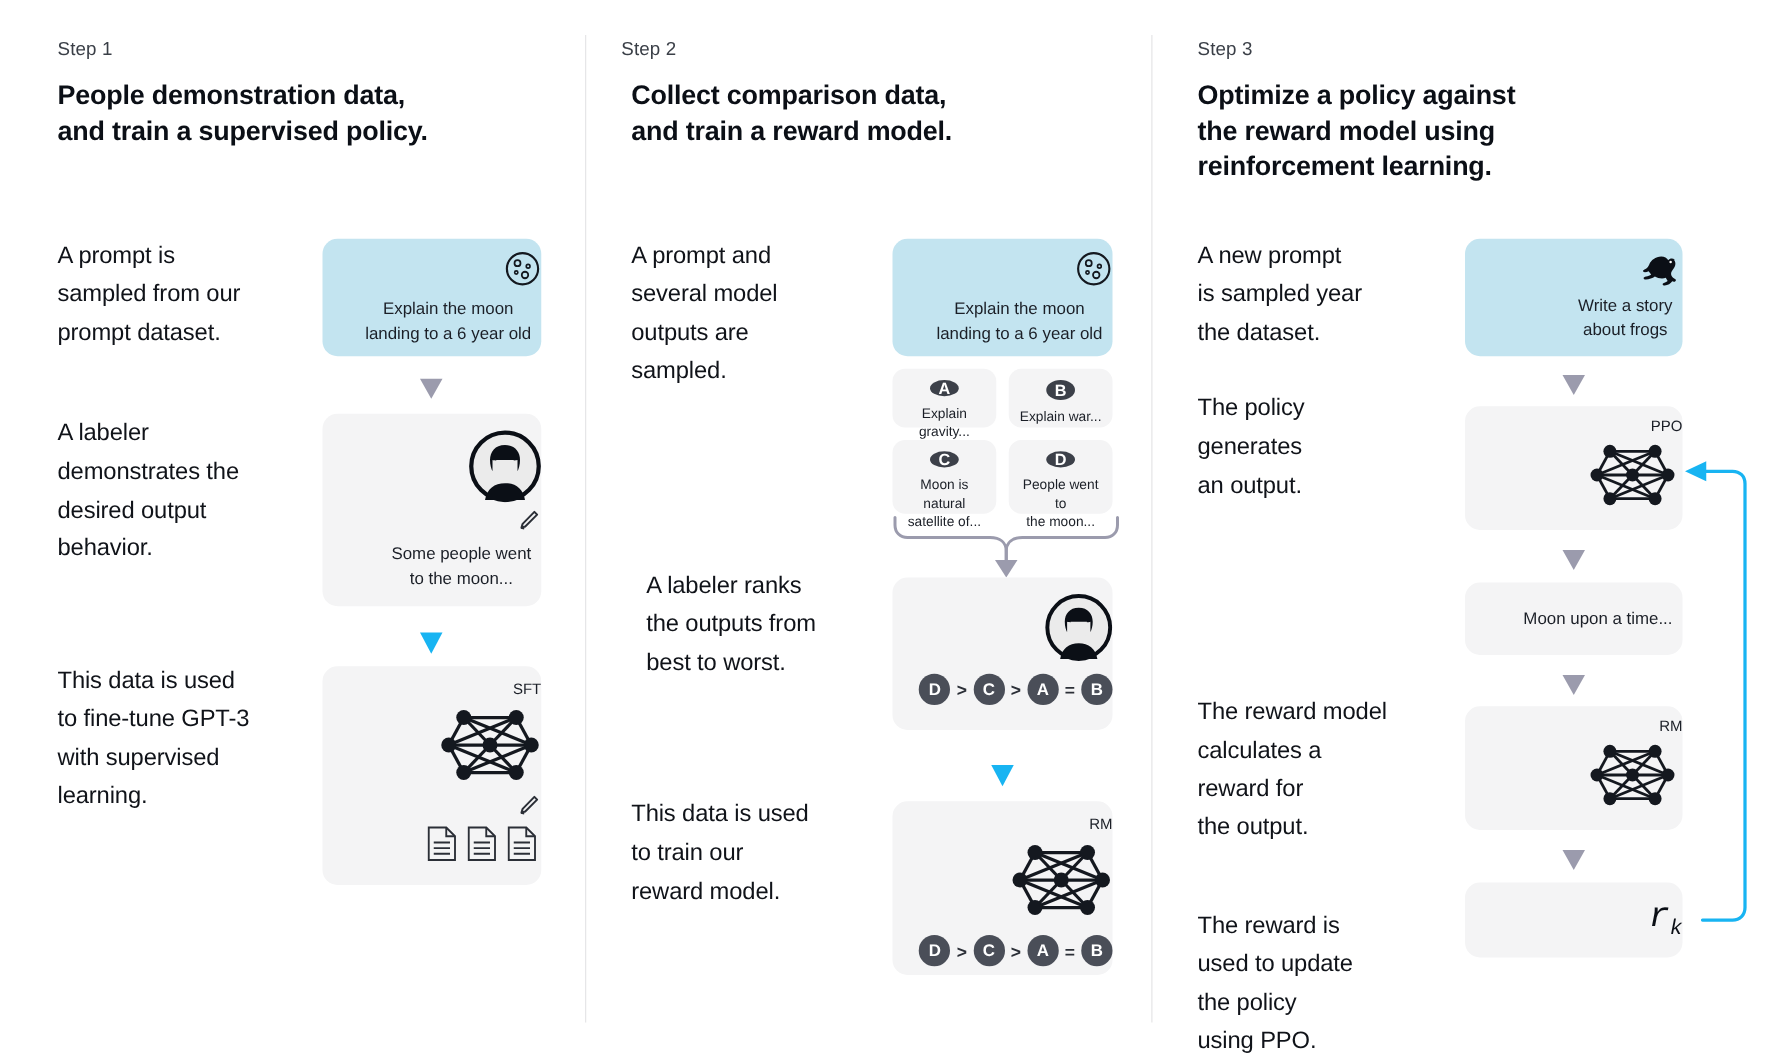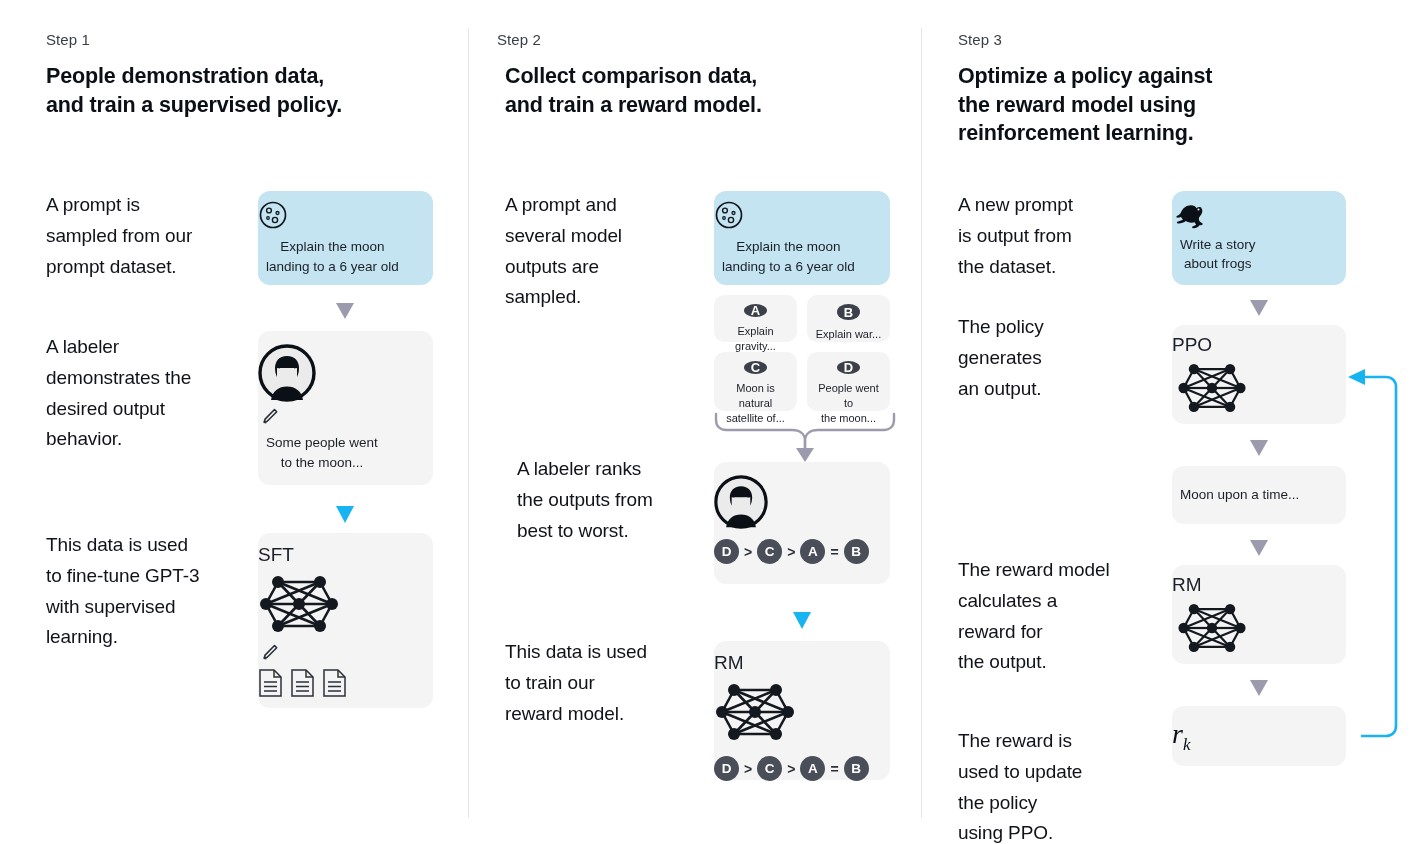--- a/index.html
+++ b/index.html
@@ -42,29 +42,29 @@
     font-size: 19px; line-height: 1.62; color: #101319;
     letter-spacing: -.1px;
   }
 
   
   .card {
     position: absolute;
     border-radius: 12px;
     background: #f4f4f5;
     display: flex; flex-direction: column;
-    align-items: flex-start; justify-content: center;
+    align-items: flex-end; justify-content: center;
   }
   .card.blue { background: #c3e4f0; }
   .card-text {
     font-size: 13.5px; line-height: 1.42; text-align: center;
     color: #1b1f27; padding: 0 8px;
   }
   .card-title {
-    font-size: 19px; color: #1b1f27; text-align: center;
+    font-size: 12px; color: #1b1f27; text-align: center;
   }
 
   
   .opt {
     position: absolute;
     border-radius: 10px; background: #f4f4f5;
     display: flex; flex-direction: column;
     align-items: center; justify-content: flex-start;
     padding-top: 9px;
   }
@@ -100,21 +100,21 @@
   .rank-badge {
     width: 25px; height: 25px; border-radius: 50%;
     background: #4a4e58; color: #fff;
     font-size: 13.5px; font-weight: bold;
     display: flex; align-items: center; justify-content: center;
   }
   .rank-op { font-size: 14px; color: #2b2f37; font-weight: bold; }
 
   
   .rk {
-    font-family: Liberation Serif, serif;
+    font-family: Liberation Mono, monospace;
     font-style: italic; font-size: 28px; color: #0b0f16;
   }
   .rk sub { font-size: 17px; font-style: italic; }
   svg { display: block; }
 </style>
 </head>
 <body>
 
 <div class="board">
 
@@ -377,21 +377,21 @@
   <div class="col" id="col3">
 
     <div class="step-label" style="left:36px; top:31px;">Step 3</div>
     <div class="step-title" style="left:36px; top:62px; width:420px;">
       <div>Optimize a policy against</div>
       <div>the reward model using</div>
       <div>reinforcement learning.</div>
     </div>
 
     <div class="desc" style="left:36px; top:190px; width:210px; white-space:pre-line;">A new prompt
-is output from
+is sampled year
 the dataset.</div>
     <div class="desc" style="left:36px; top:312px; width:210px; white-space:pre-line;">The policy
 generates
 an output.</div>
     <div class="desc" style="left:36px; top:555px; width:215px; white-space:pre-line;">The reward model
 calculates a
 reward for
 the output.</div>
     <div class="desc" style="left:36px; top:702px; width:215px; white-space:pre-line;margin-top:24px;">The reward is
 used to update

